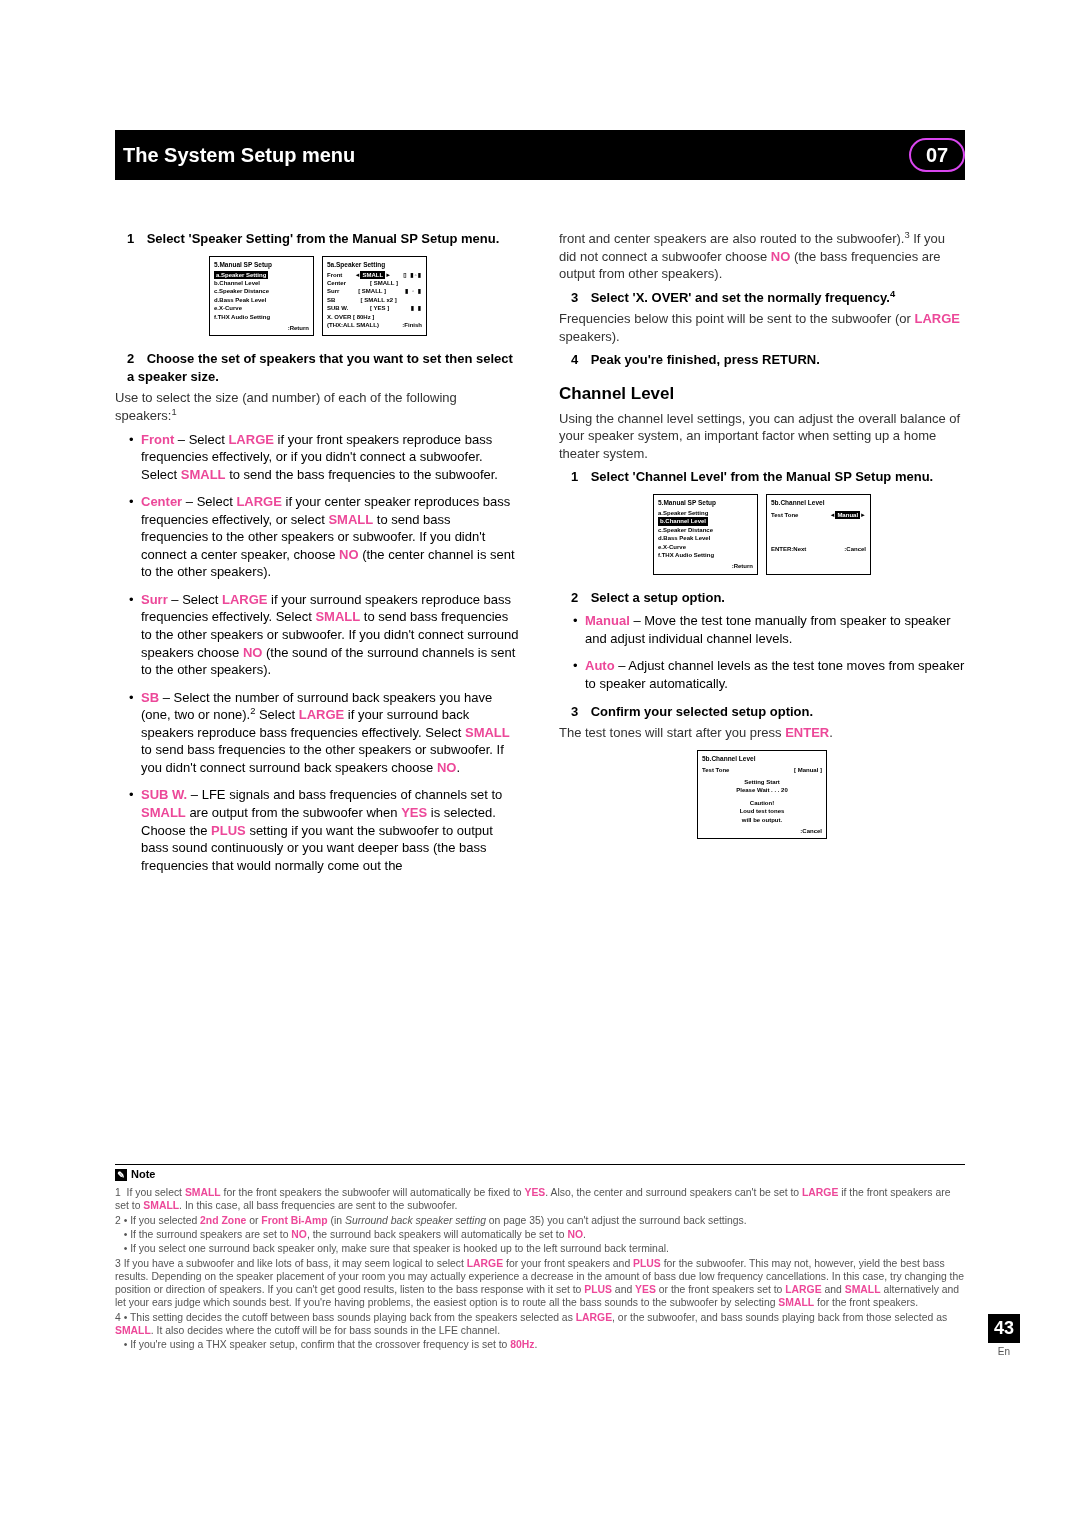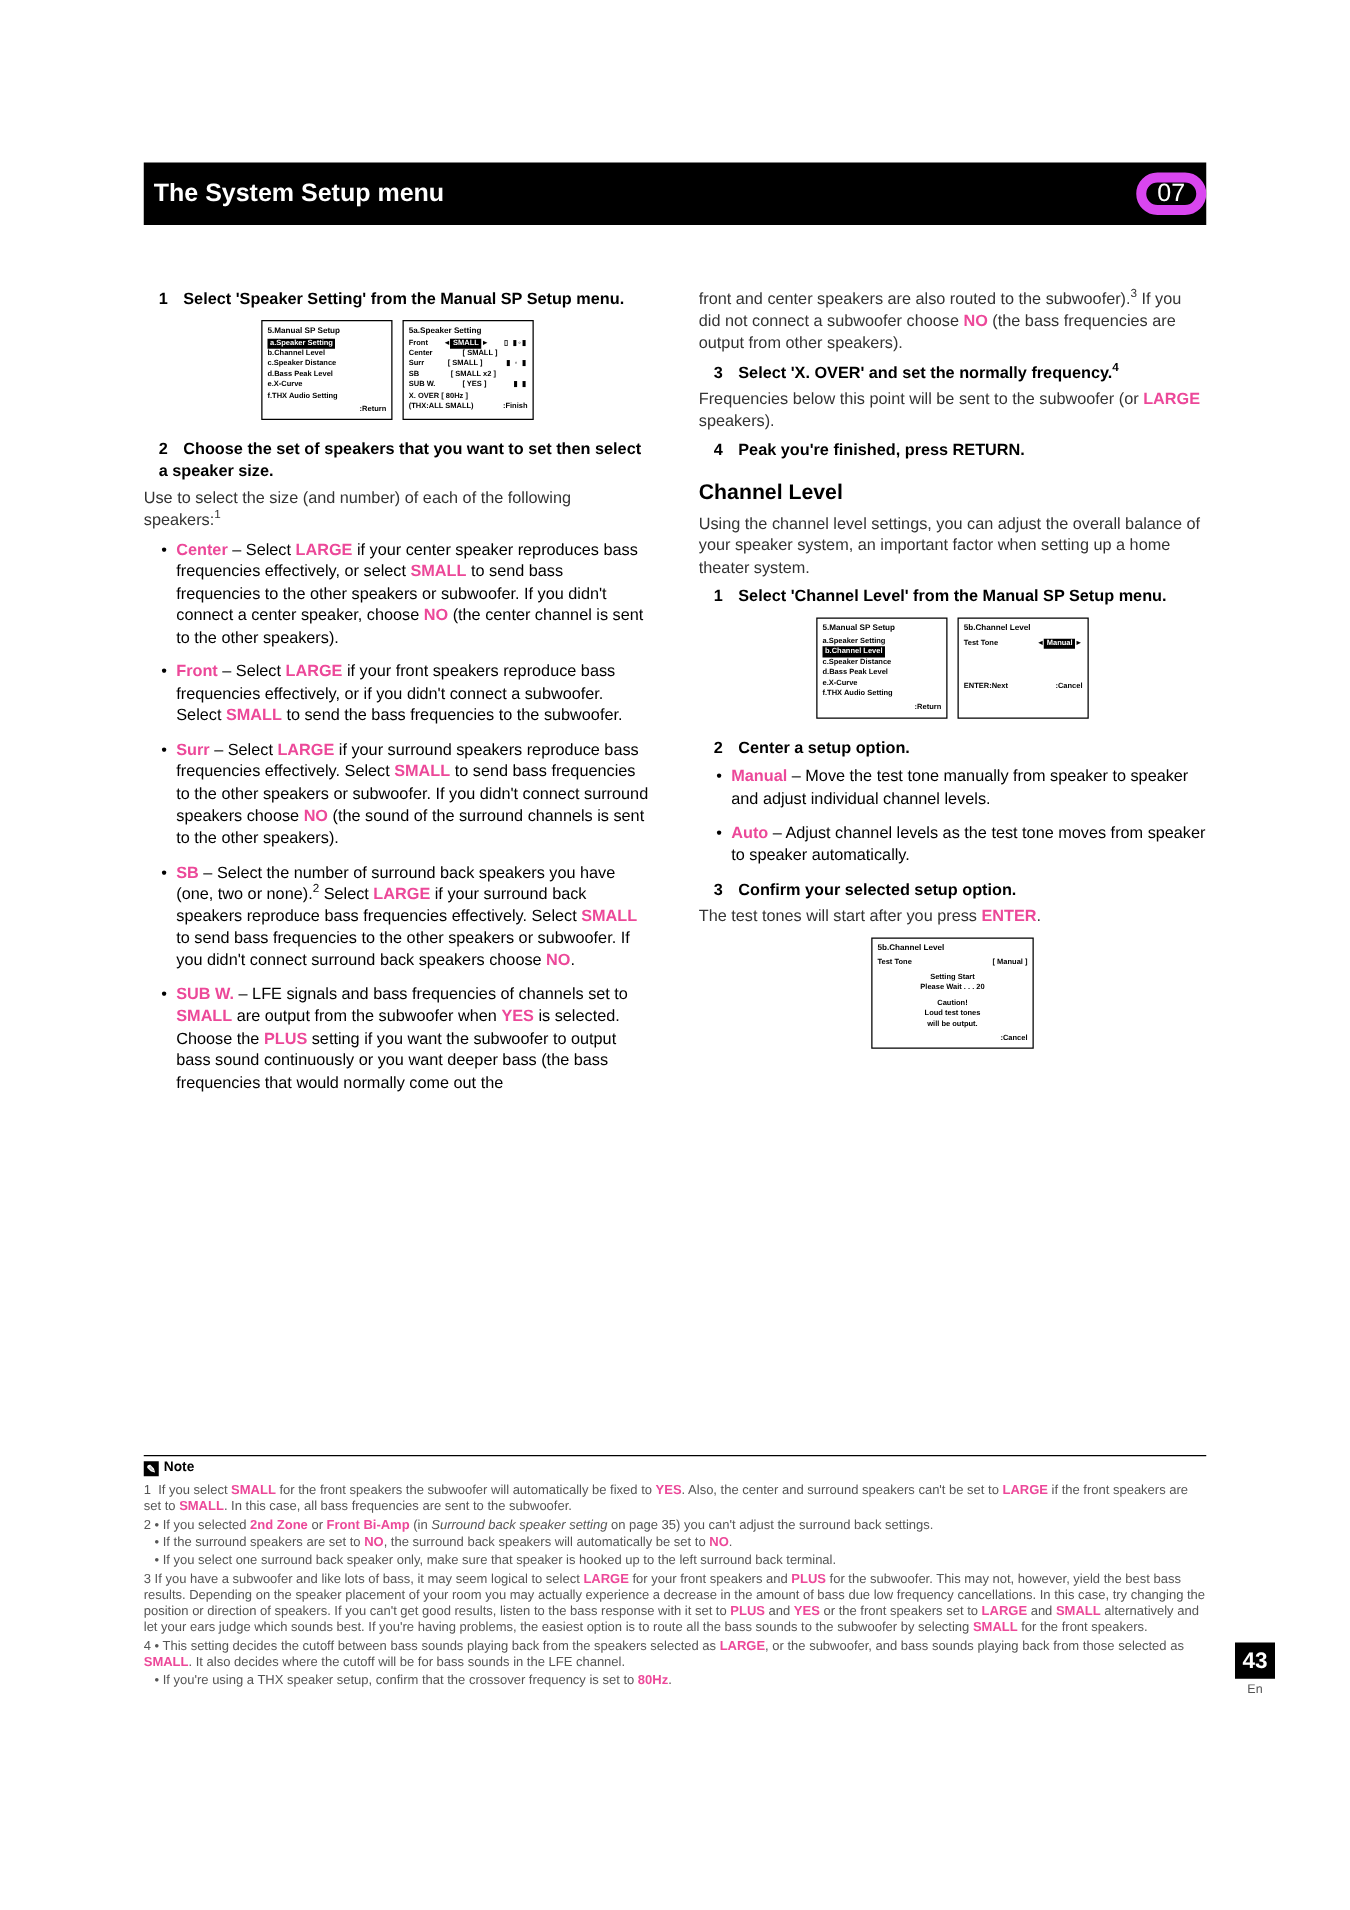--- a/index.html
+++ b/index.html
@@ -30,29 +30,29 @@
     margin-bottom: 50px;
     border-radius: 0;
   }
   .header-title {
     font-size: 20px;
     font-weight: bold;
   }
   .header-num {
     background: #000;
     color: #fff;
-    border: 8px solid #d946ef;
+    border: 2px solid #d946ef;
     border-radius: 18px;
     width: 56px;
     height: 34px;
     display: flex;
     align-items: center;
     justify-content: center;
     font-size: 20px;
-    font-weight: normal;
+    font-weight: bold;
     margin-right: 0;
   }
   .cols {
     display: flex;
     gap: 38px;
   }
   .col {
     flex: 1 1 0;
     min-width: 0;
   }
@@ -230,24 +230,24 @@
         <span>Choose the set of speakers that you want to set then select a speaker size.</span>
       </div>
       <div class="body-text">
         <span>Use </span>
         <span></span>
         <span> to select the size (and number) of each of the following speakers:</span><sup>1</sup>
       </div>
 
       <div class="bullet-list">
         <div>
+          <b>Front</b> – Select <b>LARGE</b> if your front speakers reproduce bass frequencies effectively, or if you didn't connect a subwoofer. Select <b>SMALL</b> to send the bass frequencies to the subwoofer.
+        </div>
+        <div>
           <b>Center</b> – Select <b>LARGE</b> if your center speaker reproduces bass frequencies effectively, or select <b>SMALL</b> to send bass frequencies to the other speakers or subwoofer. If you didn't connect a center speaker, choose <b>NO</b> (the center channel is sent to the other speakers).
-        </div>
-        <div>
-          <b>Front</b> – Select <b>LARGE</b> if your front speakers reproduce bass frequencies effectively, or if you didn't connect a subwoofer. Select <b>SMALL</b> to send the bass frequencies to the subwoofer.
         </div>
         <div>
           <b>Surr</b> – Select <b>LARGE</b> if your surround speakers reproduce bass frequencies effectively. Select <b>SMALL</b> to send bass frequencies to the other speakers or subwoofer. If you didn't connect surround speakers choose <b>NO</b> (the sound of the surround channels is sent to the other speakers).
         </div>
         <div>
           <b>SB</b> – Select the number of surround back speakers you have (one, two or none).<sup>2</sup> Select <b>LARGE</b> if your surround back speakers reproduce bass frequencies effectively. Select <b>SMALL</b> to send bass frequencies to the other speakers or subwoofer. If you didn't connect surround back speakers choose <b>NO</b>.
         </div>
         <div>
           <b>SUB W.</b> – LFE signals and bass frequencies of channels set to <b>SMALL</b> are output from the subwoofer when <b>YES</b> is selected. Choose the <b>PLUS</b> setting if you want the subwoofer to output bass sound continuously or you want deeper bass (the bass frequencies that would normally come out the
         </div>
@@ -301,21 +301,21 @@
           <div style="height:26px;"></div>
           <div class="row">
               <span>ENTER:Next</span>
               <span>:Cancel</span>
             </div>
         </div>
       </div>
 
       <div class="step">
         <span class="step-num">2</span>
-        <span>Center a setup option.</span>
+        <span>Select a setup option.</span>
       </div>
       <div class="bullet-list">
         <div><b>Manual</b> – Move the test tone manually from speaker to speaker and adjust individual channel levels.</div>
         <div><b>Auto</b> – Adjust channel levels as the test tone moves from speaker to speaker automatically.</div>
       </div>
 
       <div class="step">
         <span class="step-num">3</span>
         <span>Confirm your selected setup option.</span>
       </div>

